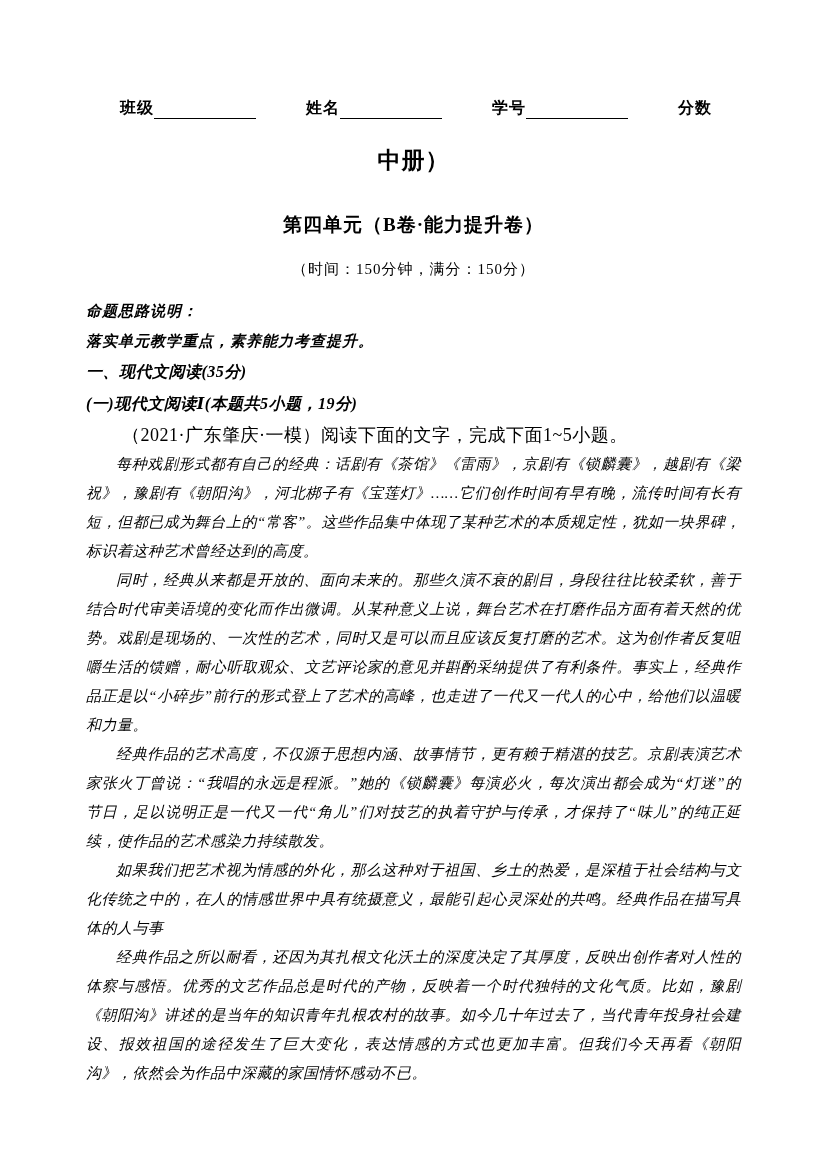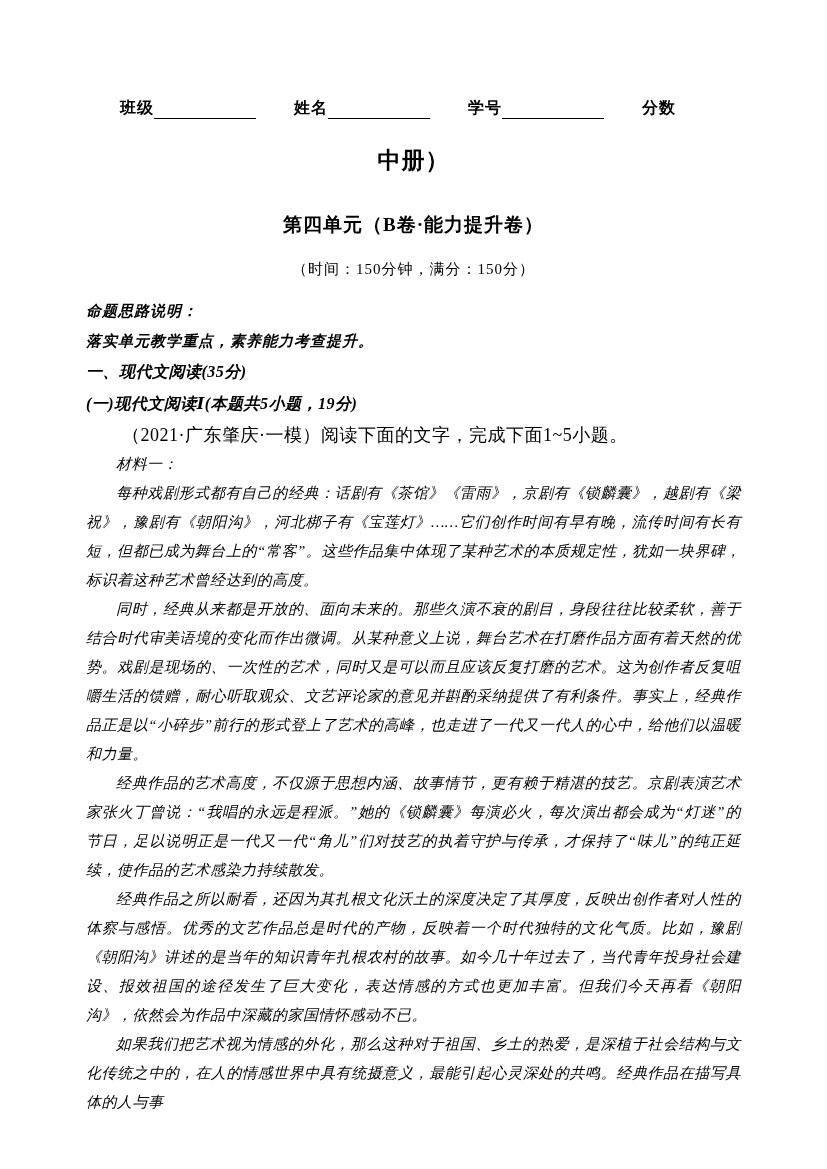--- a/index.html
+++ b/index.html
@@ -18,21 +18,21 @@
     padding: 98px 86px 0 86px;
   }
   
   .fill-line {
     display: flex;
     align-items: flex-end;
     padding-left: 34px;
     font-weight: bold;
     font-size: 16px;
     letter-spacing: 1px;
-    column-gap: 38px;
+    column-gap: 50px;
   }
   .fill-group { display: flex; align-items: flex-end; }
   .blank {
     display: inline-block;
     width: 102px;
     height: 18px;
     border-bottom: 1.6px solid #000;
   }
   
   .doc-title {
@@ -125,20 +125,19 @@
   <div class="notes">
     <div class="note-line">命题思路说明：</div>
     <div class="note-line">落实单元教学重点，素养能力考查提升。</div>
   </div>
 
   <div class="heading">一、现代文阅读(35分)</div>
   <div class="heading">(一)现代文阅读Ⅰ(本题共5小题，19分)</div>
 
   <div class="body-line indent">（2021·广东肇庆·一模）阅读下面的文字，完成下面1~5小题。</div>
 
-  <div class="kaiti indent">材料一：</div>
   <p class="kaiti">每种戏剧形式都有自己的经典：话剧有《茶馆》《雷雨》，京剧有《锁麟囊》，越剧有《梁祝》，豫剧有《朝阳沟》，河北梆子有《宝莲灯》……它们创作时间有早有晚，流传时间有长有短，但都已成为舞台上的“常客”。这些作品集中体现了某种艺术的本质规定性，犹如一块界碑，标识着这种艺术曾经达到的高度。</p>
   <p class="kaiti">同时，经典从来都是开放的、面向未来的。那些久演不衰的剧目，身段往往比较柔软，善于结合时代审美语境的变化而作出微调。从某种意义上说，舞台艺术在打磨作品方面有着天然的优势。戏剧是现场的、一次性的艺术，同时又是可以而且应该反复打磨的艺术。这为创作者反复咀嚼生活的馈赠，耐心听取观众、文艺评论家的意见并斟酌采纳提供了有利条件。事实上，经典作品正是以“小碎步”前行的形式登上了艺术的高峰，也走进了一代又一代人的心中，给他们以温暖和力量。</p>
   <p class="kaiti">经典作品的艺术高度，不仅源于思想内涵、故事情节，更有赖于精湛的技艺。京剧表演艺术家张火丁曾说：“我唱的永远是程派。”她的《锁麟囊》每演必火，每次演出都会成为“灯迷”的节日，足以说明正是一代又一代“角儿”们对技艺的执着守护与传承，才保持了“味儿”的纯正延续，使作品的艺术感染力持续散发。</p>
+  <p class="kaiti">如果我们把艺术视为情感的外化，那么这种对于祖国、乡土的热爱，是深植于社会结构与文化传统之中的，在人的情感世界中具有统摄意义，最能引起心灵深处的共鸣。经典作品在描写具体的人与事</p>
   <p class="kaiti">经典作品之所以耐看，还因为其扎根文化沃土的深度决定了其厚度，反映出创作者对人性的体察与感悟。优秀的文艺作品总是时代的产物，反映着一个时代独特的文化气质。比如，豫剧《朝阳沟》讲述的是当年的知识青年扎根农村的故事。如今几十年过去了，当代青年投身社会建设、报效祖国的途径发生了巨大变化，表达情感的方式也更加丰富。但我们今天再看《朝阳沟》，依然会为作品中深藏的家国情怀感动不已。</p>
-  <p class="kaiti">如果我们把艺术视为情感的外化，那么这种对于祖国、乡土的热爱，是深植于社会结构与文化传统之中的，在人的情感世界中具有统摄意义，最能引起心灵深处的共鸣。经典作品在描写具体的人与事</p>
 
 </div>
 
 </body></html>

